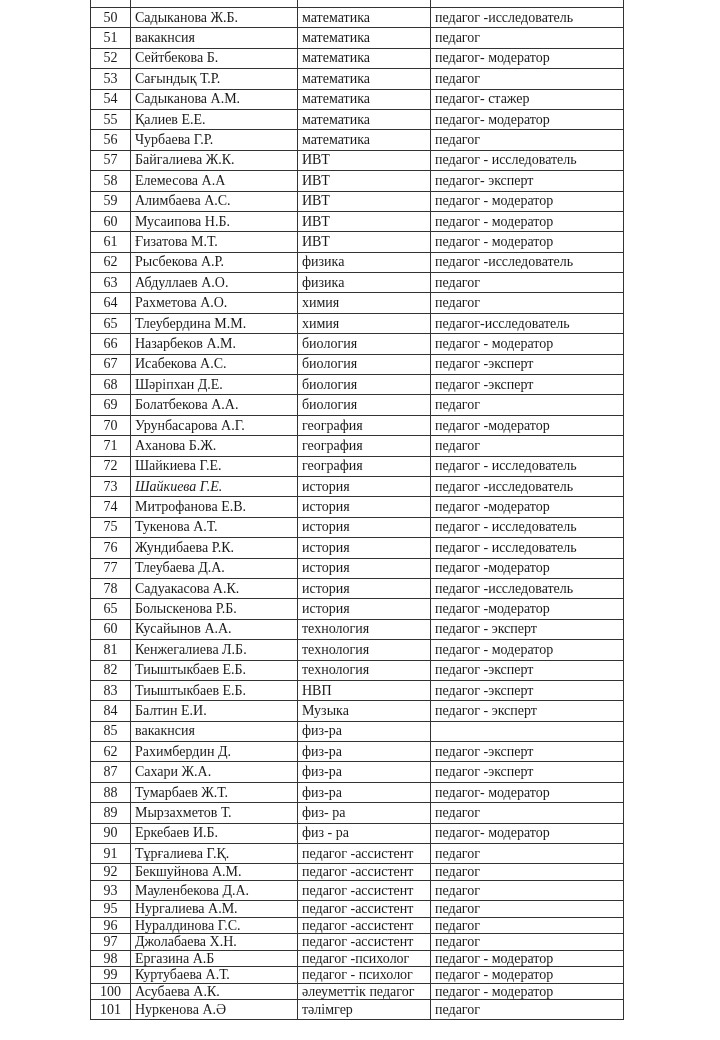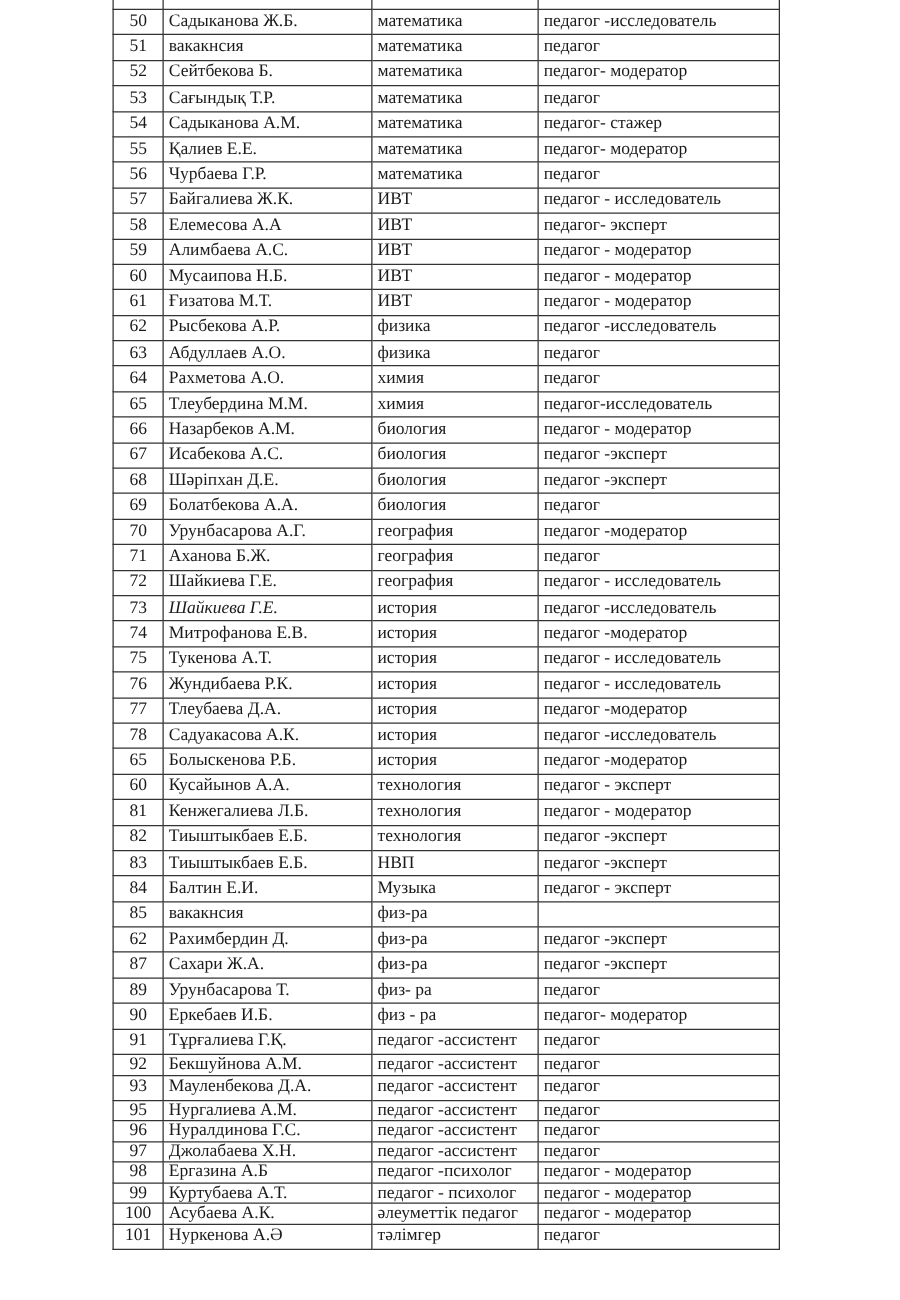--- a/index.html
+++ b/index.html
@@ -259,22 +259,28 @@
           <td>физ-ра</td>
           <td>педагог -эксперт</td>
         </tr>
         <tr class="r">
           <td class="num">87</td>
           <td>Сахари Ж.А.</td>
           <td>физ-ра</td>
           <td>педагог -эксперт</td>
         </tr>
         <tr class="r">
+          <td class="num">88</td>
+          <td>Тумарбаев Ж.Т.</td>
+          <td>физ-ра</td>
+          <td>педагог- модератор</td>
+        </tr>
+        <tr class="r">
           <td class="num">89</td>
-          <td>Урунбасарова Т.</td>
+          <td>Мырзахметов Т.</td>
           <td>физ- ра</td>
           <td>педагог</td>
         </tr>
         <tr class="r">
           <td class="num">90</td>
           <td>Еркебаев И.Б.</td>
           <td>физ - ра</td>
           <td>педагог- модератор</td>
         </tr>
         <tr class="r">

